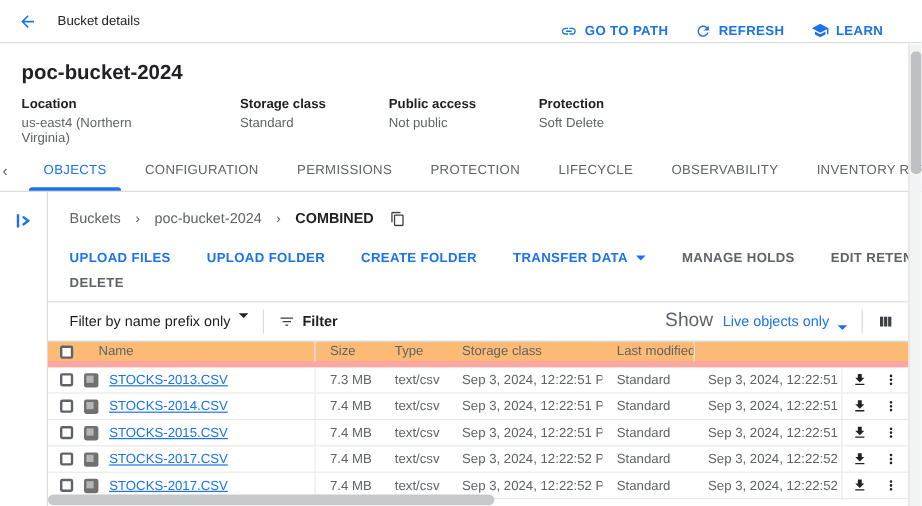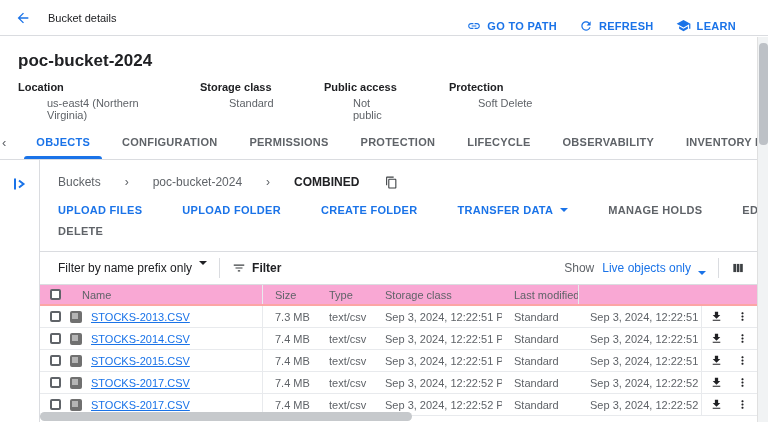--- a/index.html
+++ b/index.html
@@ -15,78 +15,78 @@
   .appbar-title { font-size:11px; color:#202124; margin-left:12px; }
   .appbar-actions { margin-left:auto; display:flex; gap:6px; padding-right:24px;margin-top:16px; }
   .appbar-btn { display:flex; align-items:center; gap:6px; color:#1a73e8; font-size:11px; font-weight:bold;
                 letter-spacing:.3px; padding:4px 8px; cursor:pointer; white-space:nowrap; }
 
   
   .bucket-head { position:absolute; top:36px; left:0; width:768px; height:89px; background:#fff; }
   .bucket-name { margin:15px 0 0 18px; font-size:17px; font-weight:bold; color:#202124; }
   .meta-row { display:flex; margin:10px 0 0 18px;gap:48px; }
   .meta-label { font-size:11px; font-weight:bold; color:#202124; }
-  .meta-value { font-size:11px; color:#5f6368; margin-top:4px;margin-left:29px; }
+  .meta-value { font-size:11px; color:#5f6368; margin-top:4px; }
   .meta-col-0 { width:134px; } .meta-col-1 { width:76px; } .meta-col-2 { width:77px; } .meta-col-3 { width:auto; }
 
   
   .tabbar { position:absolute; top:125px; left:0; width:768px; height:35px; display:flex; align-items:stretch;
             border-bottom:1px solid #dadce0; background:#fff; }
   .tab-scroll { width:24px; display:flex; align-items:center; justify-content:center; color:#5f6368;
                 font-size:13px; cursor:pointer; }
   .tab-scroll.left { margin-left:2px; }
   .tabs { display:flex; margin-left:14px; }
-  .tab { position:relative; display:flex; align-items:center; padding:0 16px; font-size:11px; font-weight:bold;
+  .tab { position:relative; display:flex; align-items:center; padding:0 16px; font-size:11px; font-weight:normal;
          letter-spacing:.25px; color:#5f6368; cursor:pointer; white-space:nowrap; }
   .tab.active { color:#1a73e8; }
   .tab.active::after { content:""; position:absolute; left:4px; right:4px; bottom:0; height:3px;
                        background:#1a73e8; border-radius:3px 3px 0 0; }
 
   
   .left-rail { position:absolute; top:160px; left:0; width:40px; height:262px; border-right:1px solid #dadce0; background:#fff; }
   .expand-btn { margin:14px auto 0; width:20px; height:20px; display:flex; align-items:center; justify-content:center; cursor:pointer; }
 
   
   .content { position:absolute; left:40px; top:160px; width:717px; height:262px; background:#fff; }
 
-  .breadcrumb { height:44px; display:flex; align-items:center; padding-left:18px; gap:24px; font-size:12px; color:#5f6368; }
+  .breadcrumb { height:44px; display:flex; align-items:center; padding-left:18px; gap:12px; font-size:12px; color:#5f6368; }
   .crumb { cursor:pointer; }
   .crumb.current { color:#202124; font-weight:bold; cursor:default; }
   .crumb-sep { color:#5f6368; font-size:12px; }
   .copy-btn { margin-left:2px; cursor:pointer; display:flex; align-items:center; }
 
   .toolbar { padding-left:18px; }
-  .toolbar-row { display:flex; align-items:flex-start; gap:40px; height:21px; }
+  .toolbar-row { display:flex; align-items:center; gap:30px; height:21px; }
   .tbtn { font-size:11px; font-weight:bold; letter-spacing:.3px; cursor:pointer; display:flex; align-items:center;
           white-space:nowrap; background:none; border:none; font-family:inherit; padding:0; }
   .tbtn.blue { color:#1a73e8; }
   .tbtn.gray { color:#5f6368; }
 
   .caret { width:0; height:0; border-left:4px solid transparent; border-right:4px solid transparent;
            border-top:4px solid currentColor; display:inline-block; margin-left:7px; }
 
   
   .filterbar { margin-top:5px; height:33px; border-top:1px solid #dadce0; display:flex; align-items:center; }
   .fb-left { display:flex; align-items:center; padding-left:18px; flex:1; min-width:0; }
   .prefix-dd { display:flex; align-items:flex-start; font-size:12px; color:#202124; cursor:pointer; white-space:nowrap; }
   .vdiv { width:1px; height:20px; background:#dadce0; margin:0 12px; }
   .fb-filter-label { font-size:12px; font-weight:bold; color:#202124; margin:0 8px 0 6px; }
   .filter-input { border:none; outline:none; font-size:12px; color:#202124; flex:1; min-width:40px;
                   font-family:inherit; background:transparent; }
   .filter-input::placeholder { color:#80868b; }
   .fb-right { display:flex; align-items:center; padding-right:12px; }
-  .show-label { font-size:12px; color:#5f6368; margin-right:8px;text-align:center; }
+  .show-label { font-size:16px; color:#5f6368; margin-right:8px;text-align:center; }
   .show-dd { display:flex; align-items:flex-end; font-size:12px; color:#1a73e8; cursor:pointer; white-space:nowrap; }
   .columns-btn { cursor:pointer; display:flex; align-items:center; }
 
   
   .table { width:717px; }
   .trow { display:grid; grid-template-columns:30px 193px 54px 56px 129px 76px 123px 1fr;
           align-items:center; height:22px; border-bottom:1px solid #e8eaed; font-size:11px; color:#5f6368; }
-  .trow.thead { border-top:1px solid #dadce0; border-bottom:2px solid #fca5a5; background:#f9a8d4; color:#5f6368; }
+  .trow.thead { border-top:1px solid #dadce0; border-bottom:5px solid #fca5a5; background:#fdba74; color:#5f6368; }
   .td { padding-left:12px; display:flex; align-items:center; height:100%; overflow:hidden; white-space:nowrap; }
   .td.cb { padding-left:0; justify-content:center; }
   .td.name-cell { padding-left:0; gap:9px; border-right:1px solid #e8eaed; }
   .td.actions-cell { border-left:1px solid #e8eaed; padding-left:0; justify-content:center; gap:13px; }
   .checkbox { width:11px; height:11px; border:2px solid #5f6368; border-radius:2px; display:inline-block; cursor:pointer; background:#fff; }
   .file-icon { width:12px; height:12px; background:#707070; border-radius:2px; position:relative; flex:0 0 auto; }
   .file-icon::after { content:""; position:absolute; left:2px; top:2px; width:6px; height:6px; background:#b5b5b5; }
   .obj-link { color:#1a73e8; text-decoration:underline; cursor:pointer; }
   .help-badge { width:12px; height:12px; border-radius:50%; background:#202124; color:#fff; font-size:9px; font-weight:bold;
                 display:inline-flex; align-items:center; justify-content:center; margin-left:6px; }

